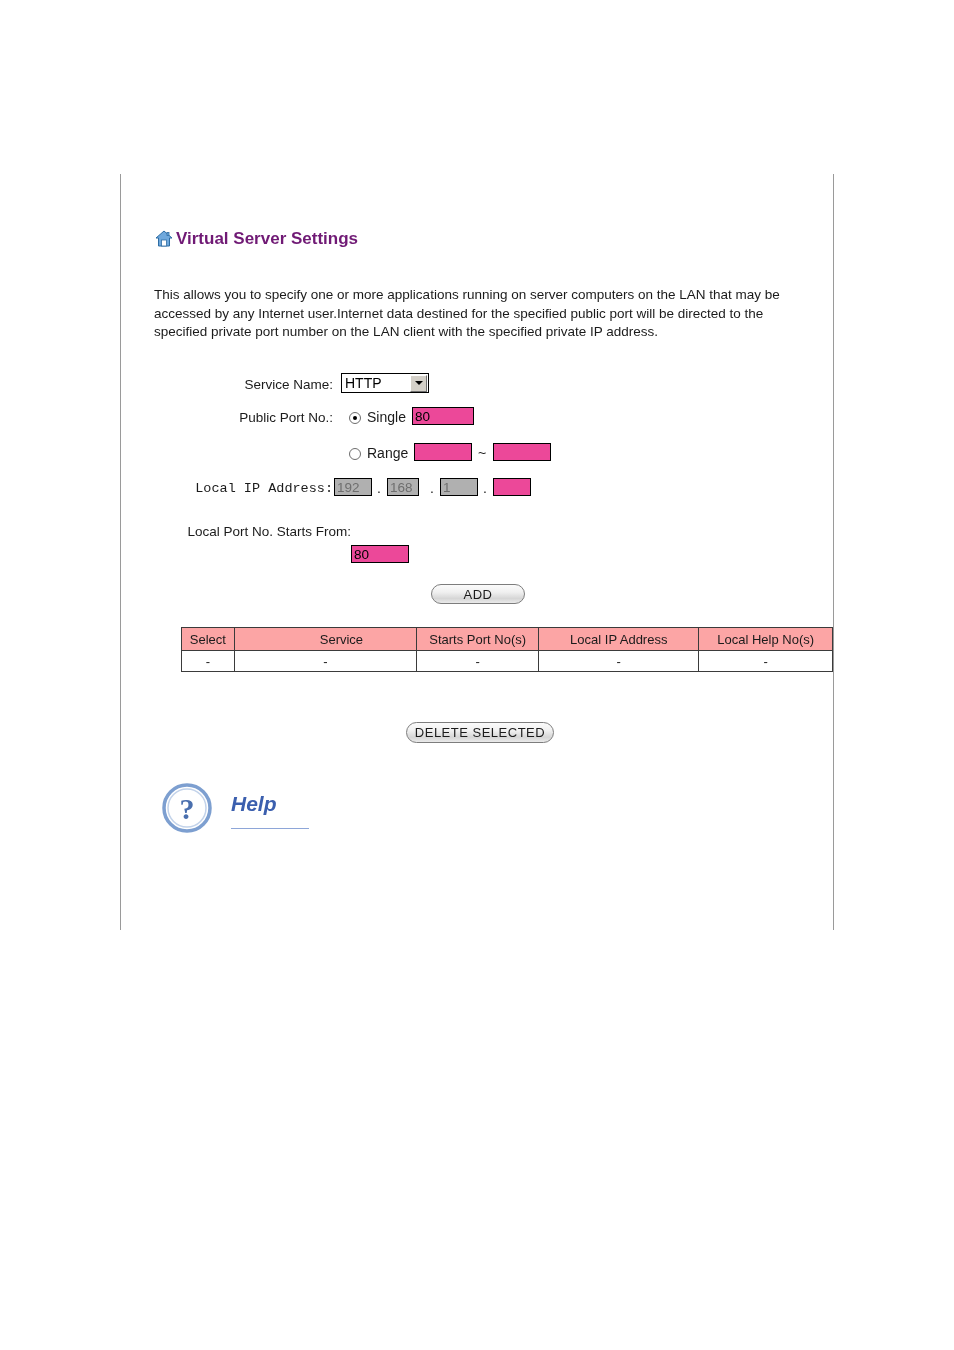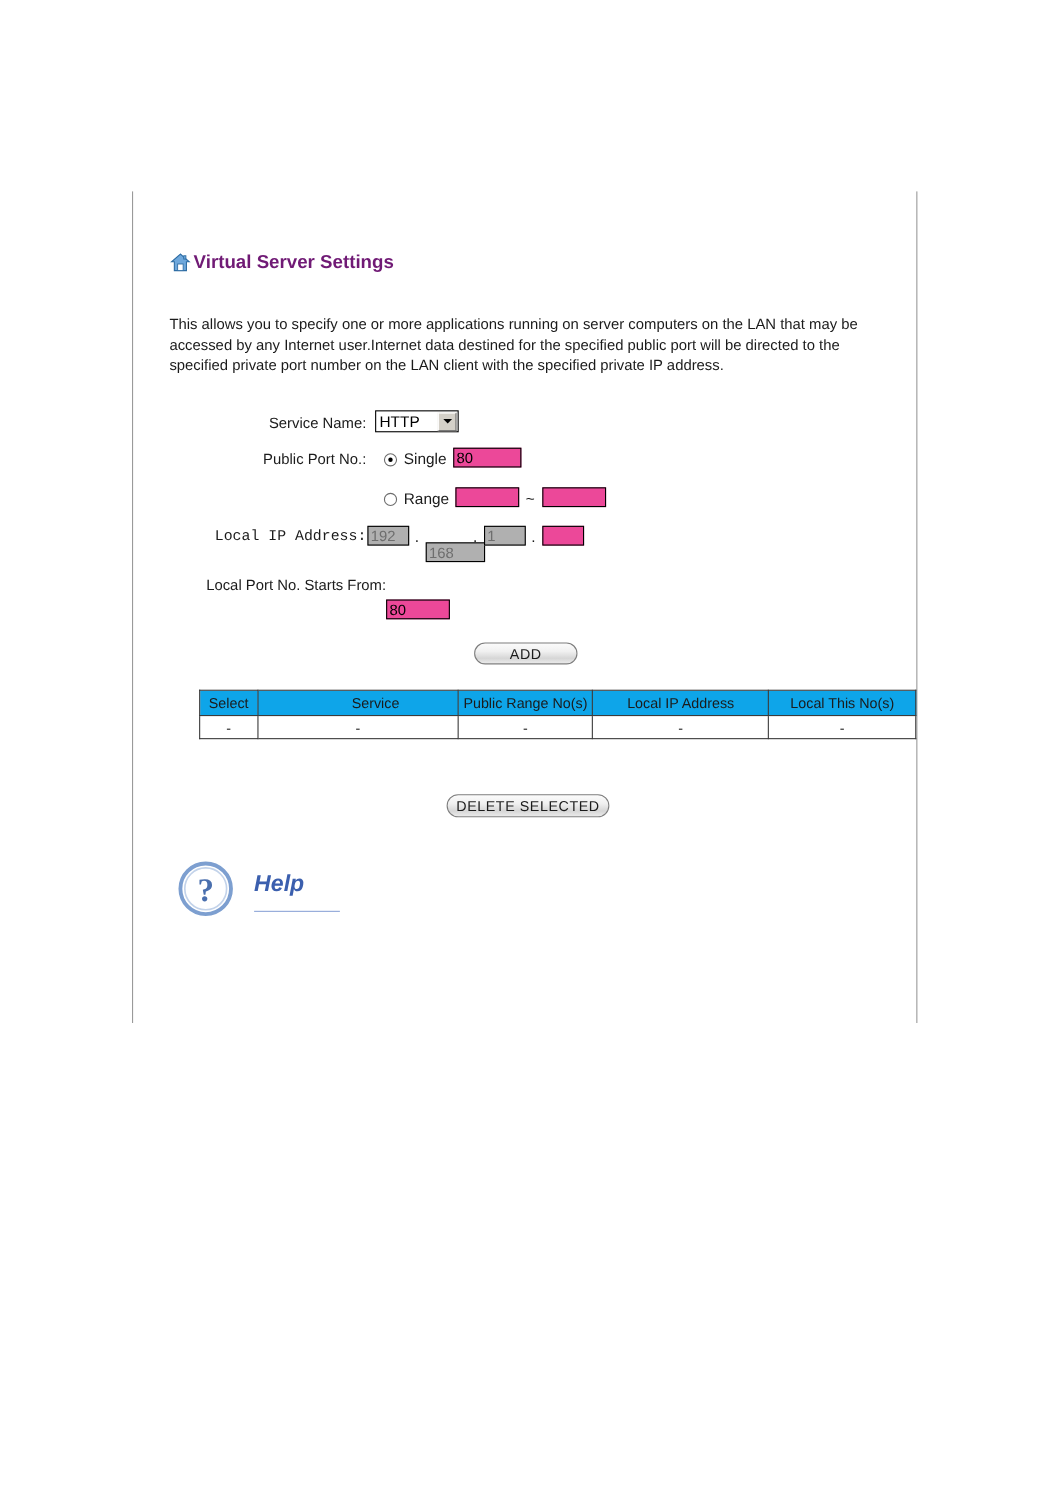--- a/index.html
+++ b/index.html
@@ -113,21 +113,21 @@
     height: 4px;
     border-radius: 50%;
     background: #000000;
   }
 
   
   .selectbox {
     border: 1px solid #000000;
     background: #ffffff;
     height: 20px;
-    width: 76px;
+    width: 88px;
     box-sizing: border-box;
     display: flex;
     align-items: center;
     position: relative;
   }
   .selectbox .sel-val {
     font-size: 14px;
     color: #000000;
     padding-left: 3px;
     flex: 1;
@@ -173,21 +173,21 @@
   
   #result-table {
     position: absolute;
     left: 60px;
     top: 453px;
     border-collapse: collapse;
     font-size: 13px;
     color: #1b1b1b;
   }
   #result-table th {
-    background: #0ea5e9;
+    background: #fca5a5;
     border: 1px solid #3b3b3b;
     font-weight: normal;
     height: 22px;
     padding: 0 4px;
     text-align: center;
   }
   #result-table td {
     border: 1px solid #3b3b3b;
     height: 20px;
     text-align: center;
@@ -247,39 +247,39 @@
 
   <span class="abs radio" style="left:228px; top:274px;"></span>
   <span class="abs txt" style="left:246px; top:271px;">Range</span>
   <input class="abs inputbox" style="left: 293px; top: 269px; width: 58px;" type="text" value="">
   <span class="abs txt" style="left:357px; top:271px;">~</span>
   <input class="abs inputbox" style="left: 372px; top: 269px; width: 58px;" type="text" value="">
 
   <div class="abs form-label" style="left:0px; top:307px; width:212px;font-family:Liberation Mono, monospace;">Local IP Address:</div>
   <input class="abs inputbox greyed" style="left: 213px; top: 304px; width: 38px;" type="text" readonly="" value="192">
   <span class="abs txt" style="left:256px; top:306px;">.</span>
-  <input class="abs inputbox greyed" style="left: 266px; top: 304px; width: 54px; margin-top: 15px;" type="text" readonly="" value="168">
+  <input class="abs inputbox greyed" style="left: 266px; top: 304px; width: 32px;" type="text" readonly="" value="168">
   <span class="abs txt" style="left:309px; top:306px;">.</span>
   <input class="abs inputbox greyed" style="left: 319px; top: 304px; width: 38px;" type="text" readonly="" value="1">
   <span class="abs txt" style="left:362px; top:306px;">.</span>
   <input class="abs inputbox" style="left: 372px; top: 304px; width: 38px;" type="text" value="">
 
   <div class="abs form-label" style="left:0px; top:350px; width:230px;">Local Port No. Starts From:</div>
   <input class="abs inputbox" style="left: 230px; top: 371px; width: 58px;" type="text" value="80">
 
   <div class="abs oval-btn" style="left:310px; top:410px; width:94px; height:20px;">ADD</div>
 
   <table id="result-table">
     <thead>
       <tr>
         <th style="width:44px;">Select</th>
         <th style="width:145px;padding-left:36px;">Service</th>
-        <th style="width:116px;">Public Range No(s)</th>
+        <th style="width:116px;">Starts Port No(s)</th>
         <th style="width:155px;">Local IP Address</th>
-        <th style="width:128px;">Local This No(s)</th>
+        <th style="width:128px;">Local Help No(s)</th>
       </tr>
     </thead>
     <tbody>
       <tr>
         <td>-</td>
         <td>-</td>
         <td>-</td>
         <td>-</td>
         <td>-</td>
       </tr>

